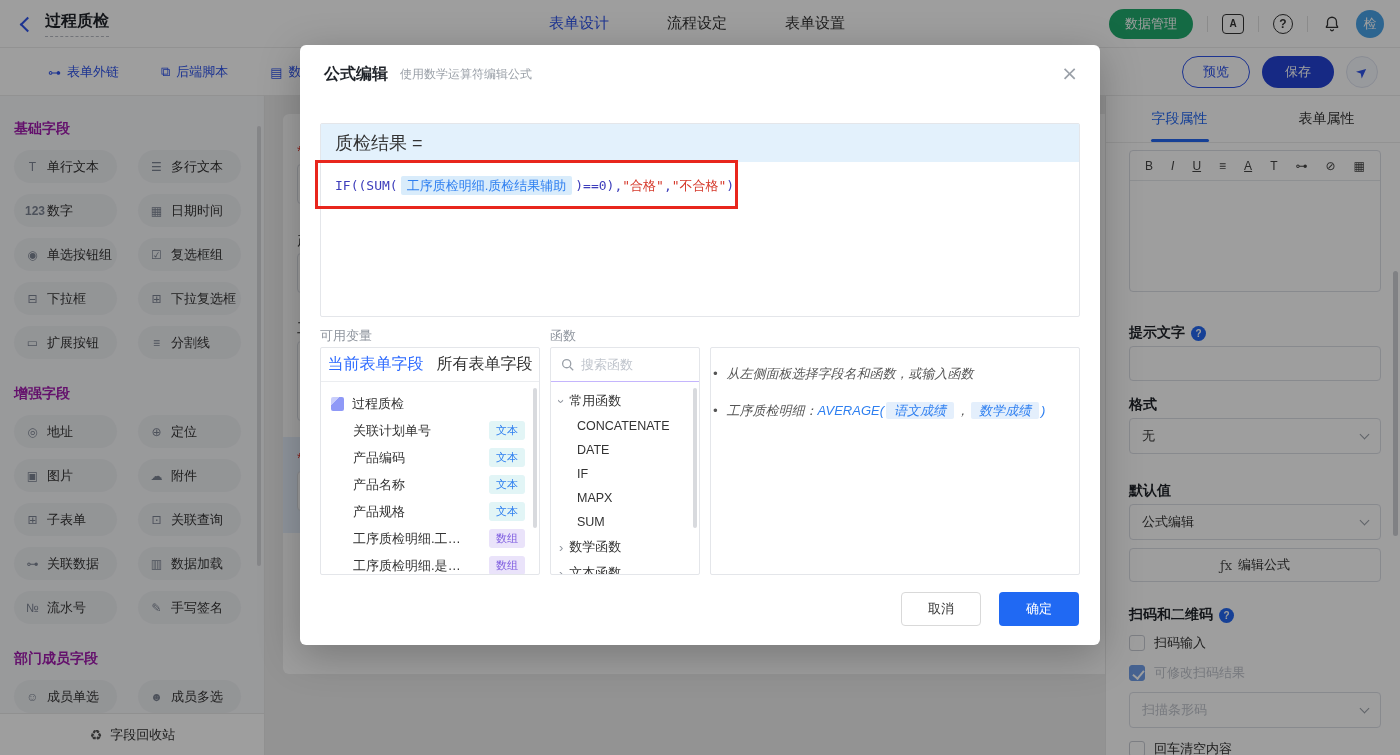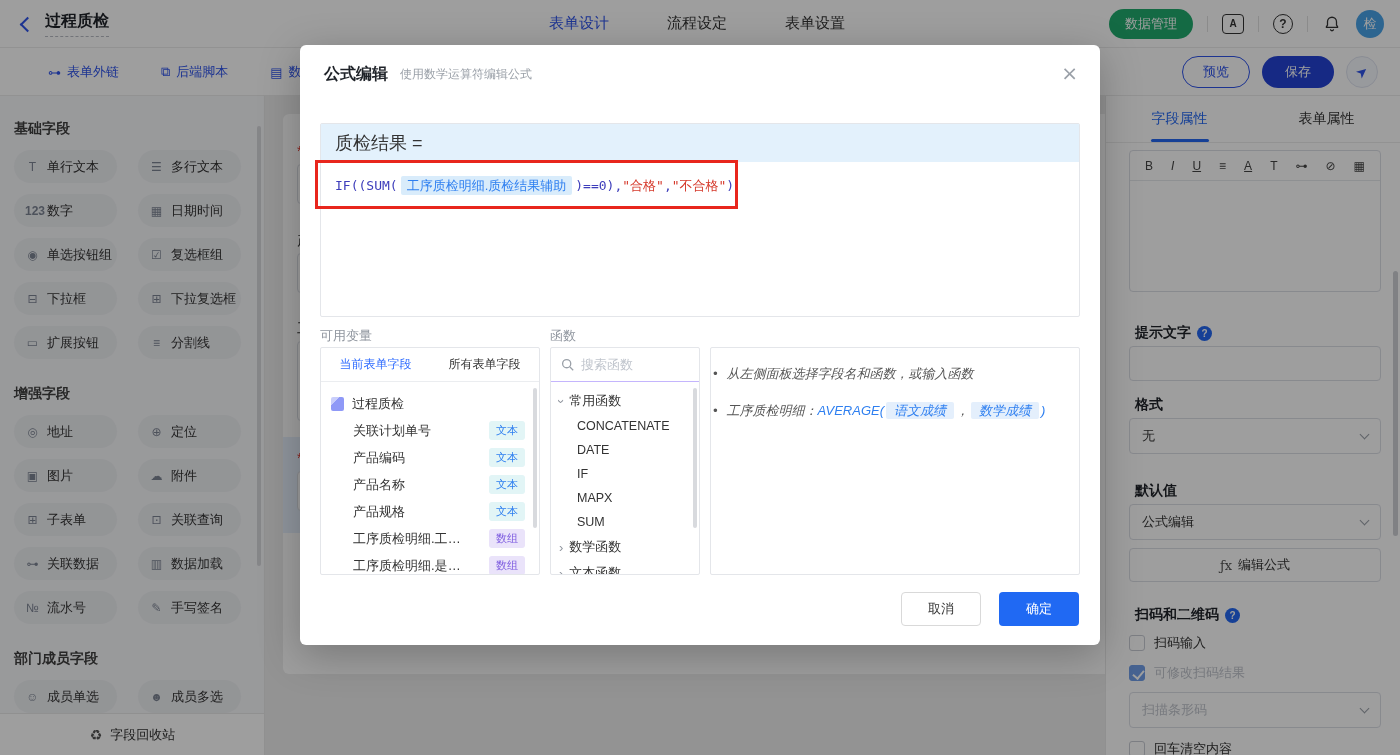--- a/index.html
+++ b/index.html
@@ -38,21 +38,21 @@
   .btn-preview { width:68px; height:32px; border-radius:16px; border:1px solid #2f54eb; color:#2f54eb;
                  background:#fff; font-size:13px; cursor:pointer; }
   .btn-save { width:72px; height:32px; border-radius:16px; border:none; color:#fff; background:#2443d6;
               font-size:13px; cursor:pointer; }
   .btn-share { width:32px; height:32px; border-radius:50%; border:1px solid #dfe3f0; background:#f6f8fd;
                color:#2f54eb; font-size:14px; cursor:pointer; display:flex; align-items:center; justify-content:center; }
   .btn-share span { transform:rotate(-40deg); display:inline-block; }
   
   .layout { position:absolute; left:0; top:96px; width:1400px; height:659px; display:flex; }
   .sidebar { position:relative; width:265px; background:#f7f8fa; border-right:1px solid #e8e8e8; padding:24px 0 0 14px; overflow:hidden; }
-  .sb-section-title { font-size:14px; font-weight:bold; color:#404040; margin:0 0 12px 0; }
+  .sb-section-title { font-size:14px; font-weight:bold; color:#a21caf; margin:0 0 12px 0; }
   .pill-grid { display:grid; grid-template-columns:103px 103px; gap:11px 21px; margin-bottom:26px; }
   .pill { height:33px; border-radius:17px; background:#eef0f3; display:flex; align-items:center; gap:7px;
           padding-left:11px; cursor:grab; }
   .pill .pi { color:#7d8594; font-size:12px; width:15px; text-align:center; flex:none; }
   .pill .pi.num { font-size:12px; font-weight:bold; letter-spacing:0; }
   .pill .pl { font-size:13px; color:#333; white-space:nowrap; }
   .pill.ghost { background:#eef0f3; }
   .sb-scroll { position:absolute; right:3px; top:30px; width:4px; height:440px; border-radius:2px; background:#d8dade; }
   .sb-footer { position:absolute; left:0; bottom:0; width:265px; height:42px; background:#fff; border-top:1px solid #e8e8e8;
                display:flex; align-items:center; justify-content:center; gap:8px; font-size:13px; color:#333; cursor:pointer; }
@@ -70,21 +70,21 @@
   .p-tabs { position:absolute; left:0; top:14px; width:100%; display:flex; }
   .p-tab { width:50%; text-align:center; font-size:14px; color:#333; cursor:pointer; padding-bottom:14px; position:relative; }
   .p-tab.active { color:#2468f2; }
   .p-tab.active::after { content:""; position:absolute; left:50%; bottom:0; transform:translateX(-50%);
                          width:58px; height:3px; background:#2468f2; border-radius:2px; }
   .p-tabline { position:absolute; left:0; top:46px; width:100%; height:1px; background:#ececec; }
   .editor { position:absolute; left:23px; top:54px; width:252px; height:142px; border:1px solid #dcdfe6; border-radius:4px; }
   .editor-bar { height:30px; border-bottom:1px solid #e6e8ec; display:flex; align-items:center; justify-content:space-around; padding:0 6px; }
   .ed-ic { font-size:12px; color:#444; cursor:pointer; line-height:1; }
   .ed-ic.u { text-decoration:underline; }
-  .p-label { position:absolute; left:29px; font-size:14px; font-weight:bold; color:#1f2329; display:flex; align-items:center; gap:6px; }
+  .p-label { position:absolute; left:23px; font-size:14px; font-weight:bold; color:#1f2329; display:flex; align-items:center; gap:6px; }
   .q-badge { width:15px; height:15px; border-radius:50%; background:#2468f2; color:#fff; font-size:10px; font-weight:bold;
              display:flex; align-items:center; justify-content:center; }
   .p-input { position:absolute; left:23px; width:252px; height:35px; border:1px solid #dcdfe6; border-radius:4px; background:#fff; }
   .p-select { position:absolute; left:23px; width:252px; height:36px; border:1px solid #dcdfe6; border-radius:4px; background:#fff;
               display:flex; align-items:center; padding:0 12px; font-size:13px; color:#333; cursor:pointer; justify-content:space-between; }
   .caret { width:7px; height:7px; border-right:1.6px solid #9aa0a8; border-bottom:1.6px solid #9aa0a8; transform:rotate(45deg); margin-top:-3px; }
   .p-select.disabled { color:#c0c4cc; cursor:default; }
   .btn-fx { position:absolute; left:23px; width:252px; height:34px; border:1px solid #dcdfe6; border-radius:4px; background:#fff;
             font-size:13px; color:#333; cursor:pointer; display:flex; align-items:center; justify-content:center; gap:6px; }
   .fx-g { font-family:"DejaVu Serif",serif; font-size:13px; color:#555; }
@@ -111,21 +111,21 @@
   .fk { color:#3d3dbb; }
   .fs { color:#d5392b; }
   .fchip { background:#d9ecfb; color:#2e7ff0; border-radius:2px; padding:2px 6px; margin:0 3px;
            font-family:"Liberation Sans","DejaVu Sans",sans-serif; }
   .m-col-label { position:absolute; font-size:13px; color:#8f959e; top:282px; }
   .m-box { position:absolute; top:302px; height:228px; border:1px solid #e4e6ea; border-radius:2px; background:#fff; overflow:hidden; }
   .vars-box { left:20px; width:220px; }
   .fns-box { left:250px; width:150px; }
   .help-box { left:410px; width:370px; }
   .v-tabs { height:34px; display:flex; border-bottom:1px solid #ebedf0; }
-  .v-tab { width:50%; display:flex; align-items:center; justify-content:center; font-size:12px; color:#333; cursor:pointer; }
+  .v-tab { width:50%; display:flex; align-items:center; justify-content:center; font-size:16px; color:#333; cursor:pointer; }
   .v-tab.active { color:#2e6bff; }
   .v-list { padding:8px 0 0 0; position:relative; }
   .v-row { height:27px; display:flex; align-items:center; padding:0 14px 0 10px; cursor:pointer; }
   .v-row.child { padding-left:32px; justify-content:space-between; }
   .v-name { font-size:13px; color:#333; white-space:nowrap; overflow:hidden; text-overflow:ellipsis; max-width:118px; }
   .doc-ic { width:13px; height:14px; border-radius:2px; background:linear-gradient(315deg,#8f99f7 70%,#c9cefb 70%);
             margin-right:8px; flex:none; }
   .badge { font-size:11px; border-radius:3px; padding:2px 7px; flex:none; }
   .badge.text { background:#e2f5f6; color:#2e7ff0; }
   .badge.array { background:#eae3fa; color:#7e5ce0; }

